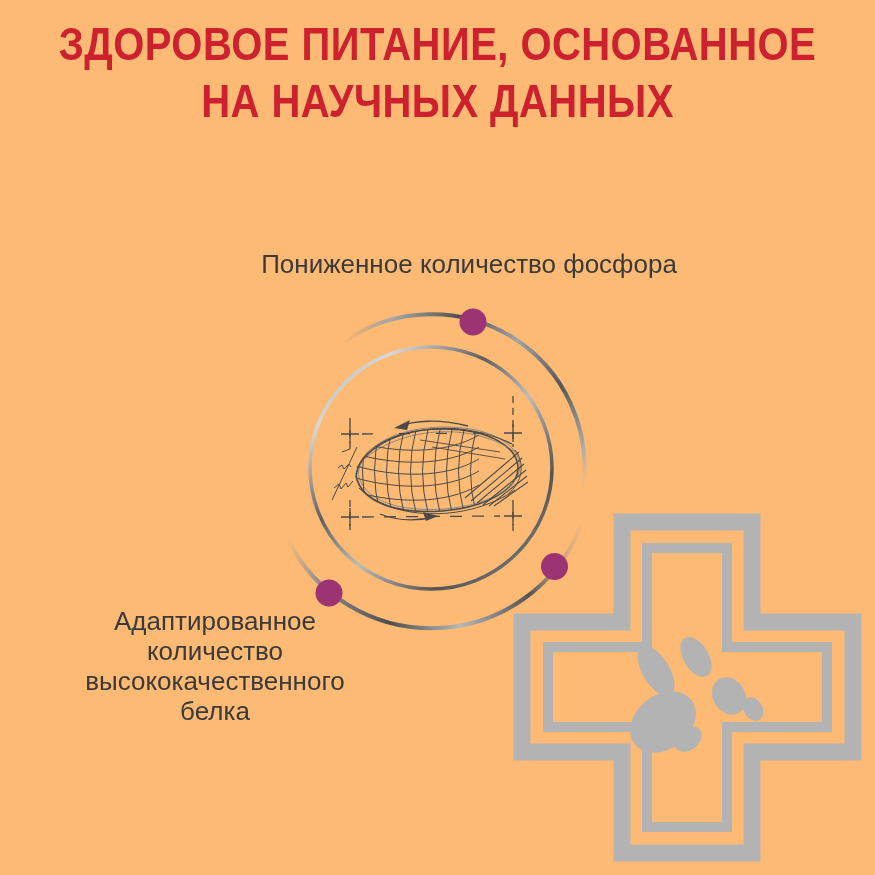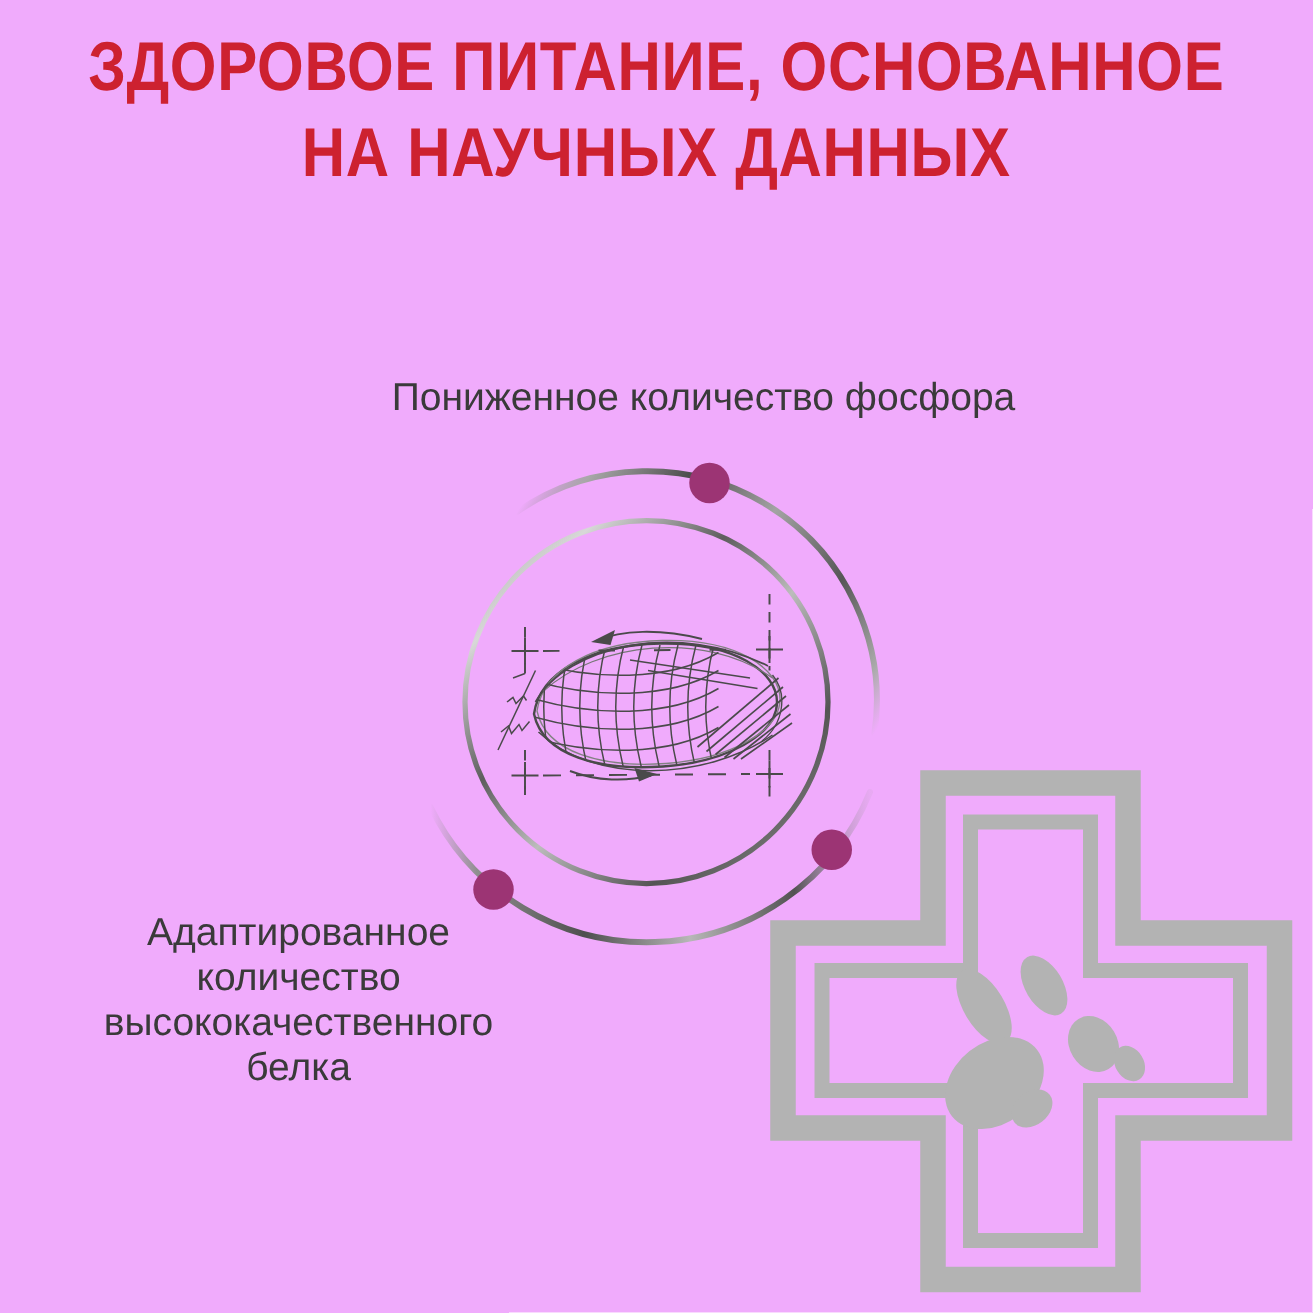--- a/index.html
+++ b/index.html
@@ -1,34 +1,34 @@
 <!DOCTYPE html>
 <html><head>
 <meta charset="utf-8">
 <style>
   html, body { margin: 0; padding: 0; background: #fff; }
   .page {
     position: relative; width: 875px; height: 875px;
-    background: #f0abfc; overflow: hidden;
+    background: #fdba74; overflow: hidden;
     font-family: "Liberation Sans", "DejaVu Sans", sans-serif;
   }
   .title {
     position: absolute; top: 16px; left: 0; width: 875px;
     text-align: center; color: #cd2130; font-weight: bold;
     font-size: 46px; line-height: 57px; letter-spacing: 0.5px;
     transform: scaleX(0.87); transform-origin: 50% 0;
     z-index: 3;
   }
   .art { position: absolute; top: 0; left: 0; z-index: 1; }
   .benefit {
     position: absolute; color: #3a3a3a; font-size: 26px; line-height: 30px;
     text-align: center; z-index: 2;
   }
   .benefit-top  { left: 469px; top: 249px; transform: translateX(-50%); white-space: nowrap; }
-  .benefit-left { left: 199px; top: 606px; width: 300px; transform: translateX(-50%); text-align: center; }
+  .benefit-left { left: 215px; top: 606px; width: 300px; transform: translateX(-50%); text-align: center; }
   .benefit-right{ left: 711px; top: 576px; width: 300px; transform: translateX(-50%); }
 </style>
 </head>
 <body>
 
 <div class="page">
 
   <div class="title">
     <div>ЗДОРОВОЕ ПИТАНИЕ, ОСНОВАННОЕ</div>
     <div>НА НАУЧНЫХ ДАННЫХ</div>

